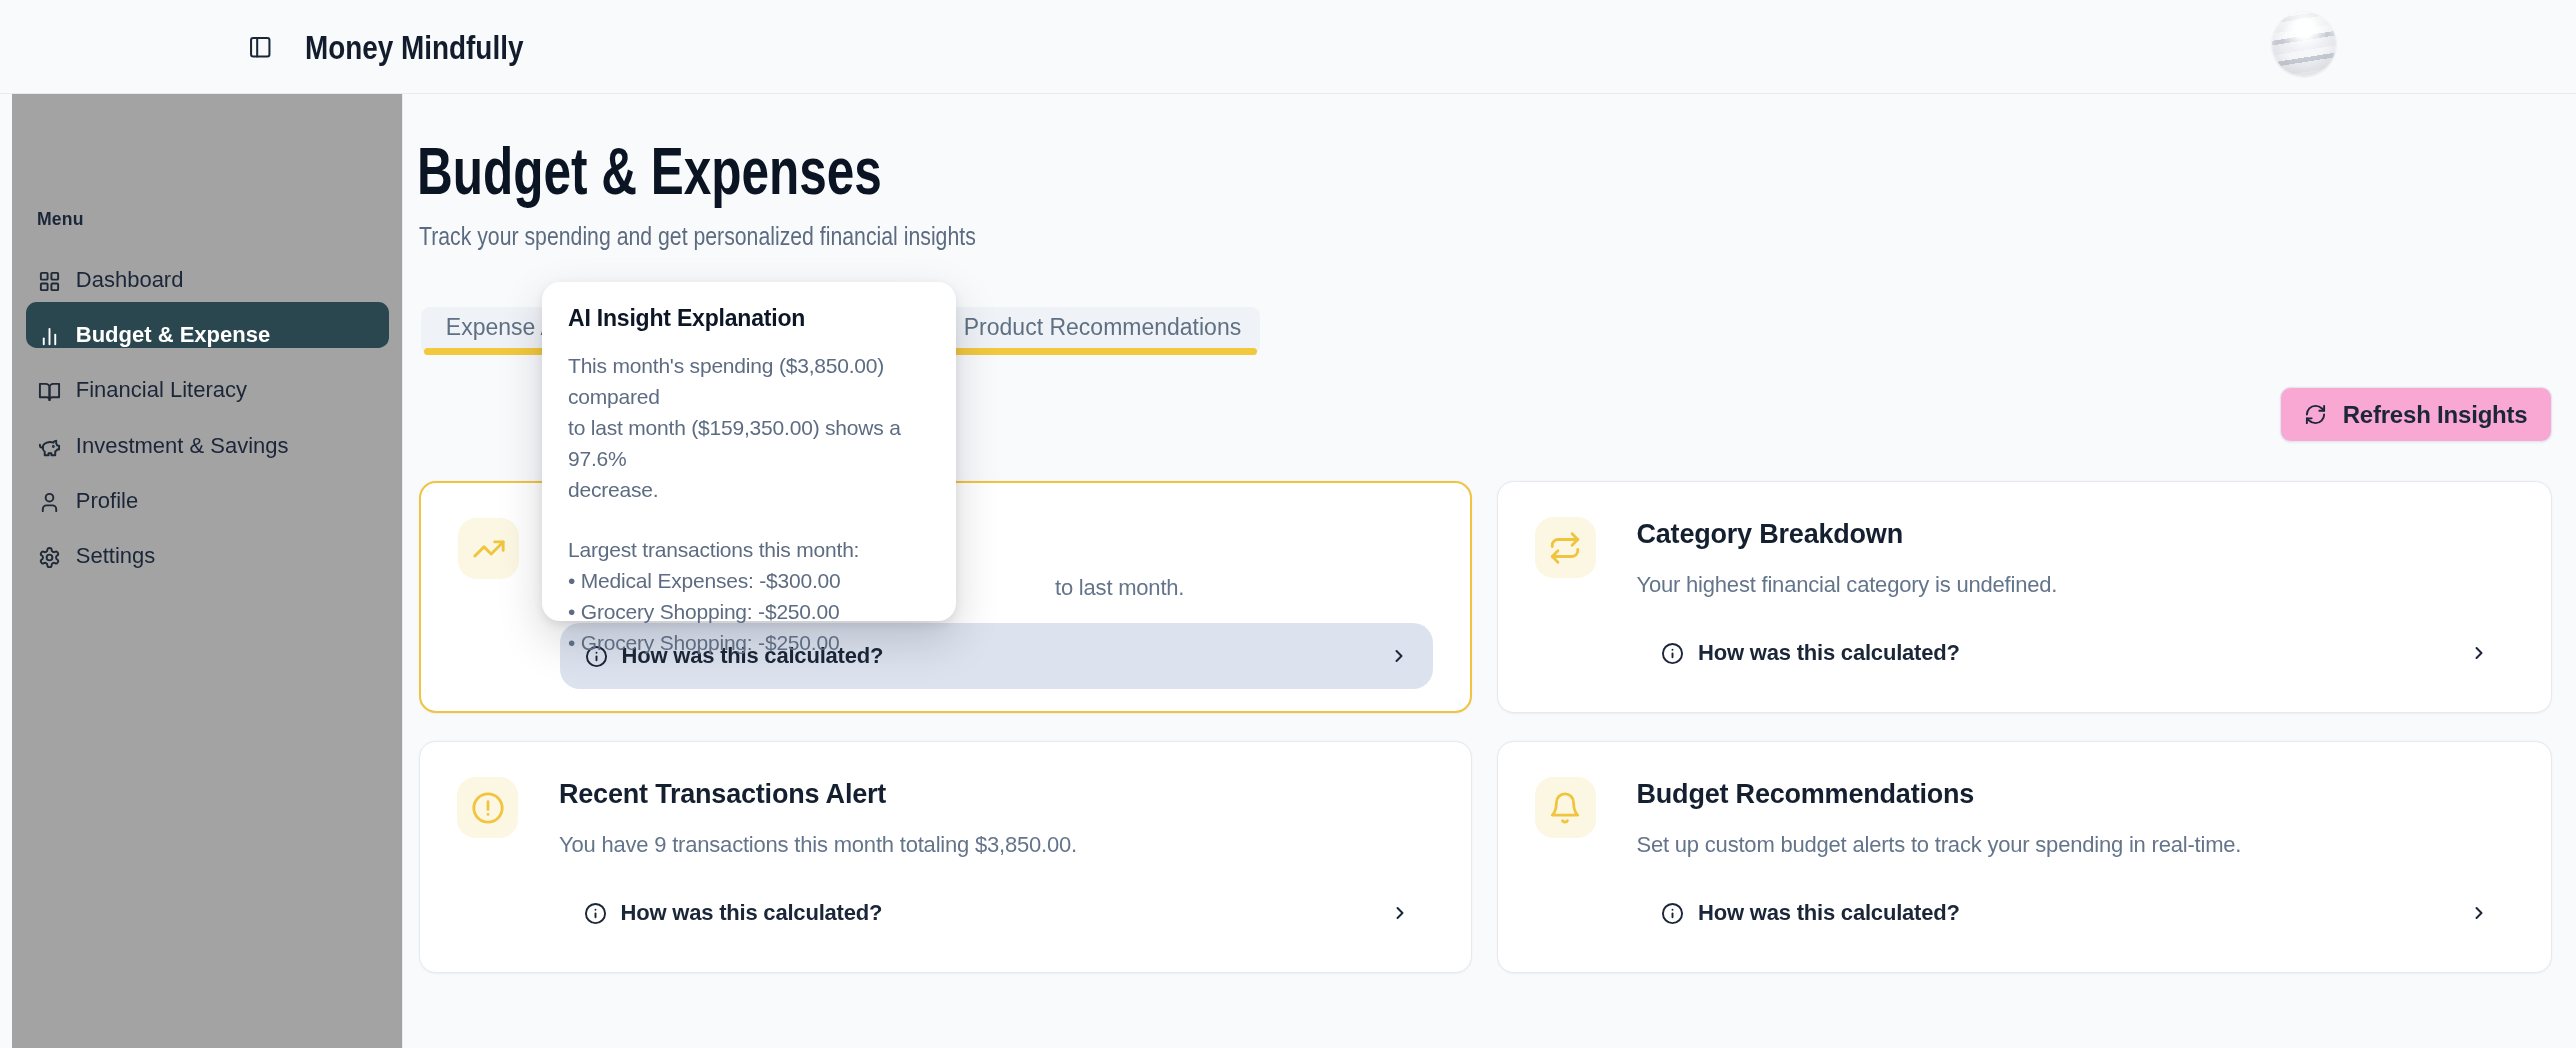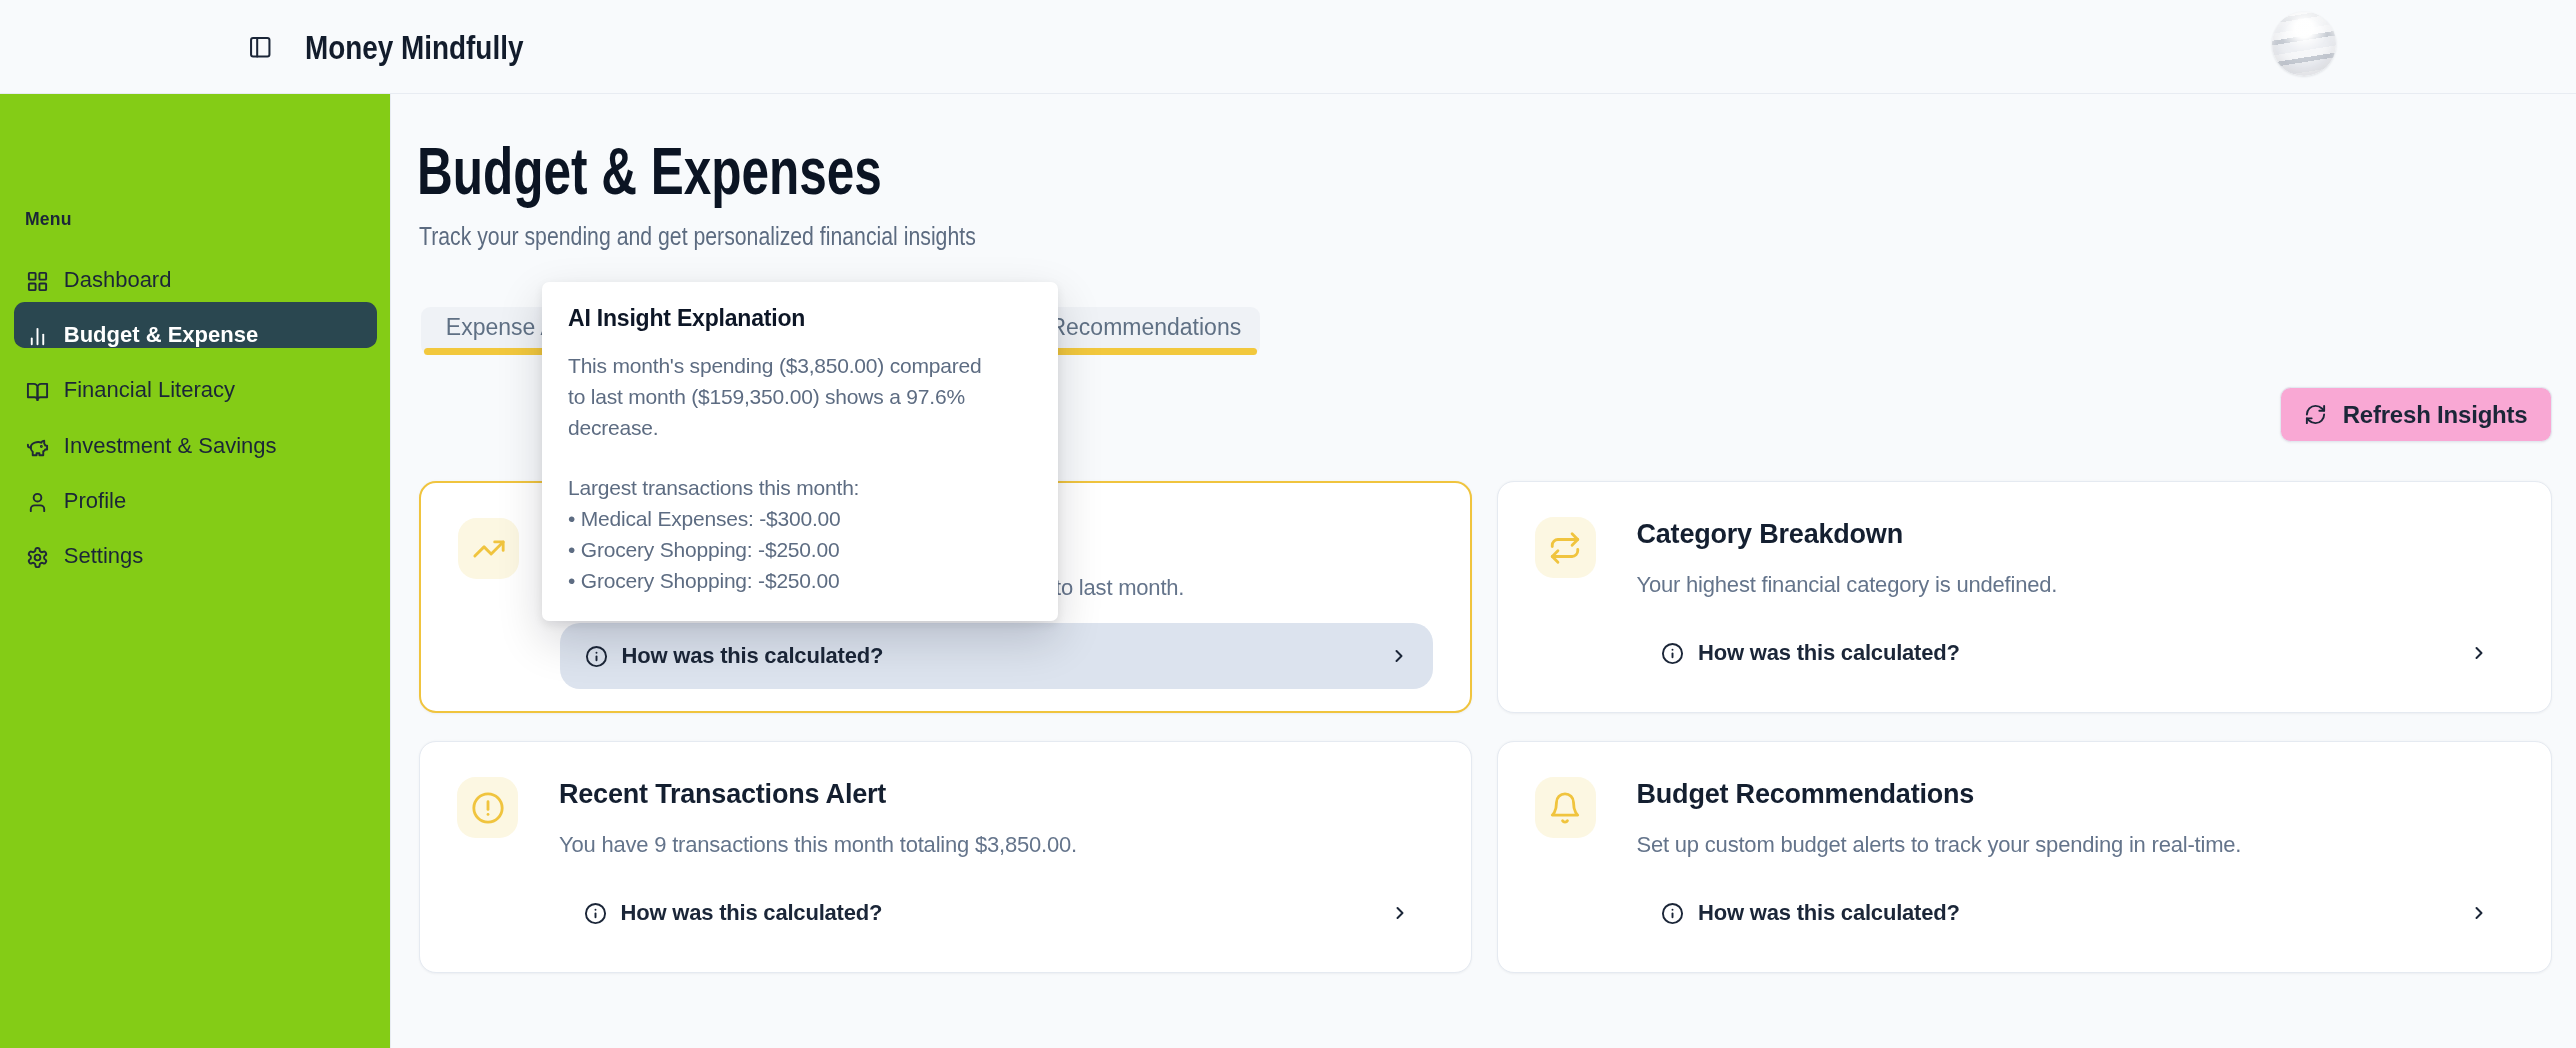--- a/index.html
+++ b/index.html
@@ -31,22 +31,22 @@
     position: absolute; left: 2272px; top: 11.5px; width: 64px; height: 64px;
     border-radius: 50%; cursor: pointer;
     background:
       radial-gradient(circle at 50% 26%, rgba(255,255,255,.98) 0 16%, rgba(255,255,255,0) 42%),
       repeating-linear-gradient(171deg, #f6f7f9 0 7px, #c7ccd4 7px 11.5px, #edeff3 11.5px 21.5px);
     box-shadow: inset 0 -6.1px 12.3px rgba(15,23,42,.10), inset 0 3.1px 6.1px rgba(255,255,255,.8), 0 0.8px 2.3px rgba(15,23,42,.12);
   }
 
   
   .sidebar {
-    position: absolute; left: 0; top: 94px; width: 391px; bottom: 0;
-    background: #84cc16; border-right: 1.5px solid #e8ecf2;
+    position: absolute; left: 12px; top: 94px; width: 391px; bottom: 0;
+    background: #a3a3a3; border-right: 1.5px solid #e8ecf2;
   }
   .menu-label {
     position: absolute; left: 25px; top: 115px;
     font-size: 17.6px; font-weight: 700; color: #1b2638; letter-spacing: 0.2px;
   }
   .nav { position: absolute; left: 14px; top: 153px; width: 363px; list-style: none; }
   .nav-item {
     height: 46px; margin-bottom: 9.2px; border-radius: 10.7px;
     display: flex; align-items: flex-end; gap: 15.3px; padding-left: 11.5px;
     font-size: 22px; font-weight: 500; color: #1b2638; cursor: pointer; white-space: nowrap;
@@ -117,22 +117,22 @@
     margin-top: 20px; width: 100%; height: 66px; border-radius: 20px;
     display: flex; align-items: center; gap: 14px; padding: 0 24.5px;
     background: transparent; border: none; cursor: pointer;
     font-family: inherit; font-size: 22px; font-weight: 600; color: #1b2638; letter-spacing: -0.2px;
   }
   .card--highlight .calc-row { background: #dce3ee; }
   .calc-chevron { margin-left: auto; display: flex; }
 
   
   .popover {
-    position: absolute; left: 542px; top: 282px; width: 516px; height: 339px;
-    background: #ffffff; border-radius: 7px; padding: 23px 21.5px 0 26px;
+    position: absolute; left: 542px; top: 282px; width: 414px; height: 339px;
+    background: #ffffff; border-radius: 18px; padding: 23px 21.5px 0 26px;
     box-shadow: 0 18.4px 46px rgba(2,8,23,.16), 0 3.1px 9.2px rgba(2,8,23,.08);
     z-index: 40;
   }
   .popover-title { font-size: 23px; font-weight: 700; color: #0d1626; letter-spacing: -0.2px; }
   .popover-par {
     margin-top: 18.4px; font-size: 21px; line-height: 31px; color: #5d6c82;
     letter-spacing: -0.2px; white-space: pre-line;
   }
   .popover-par + .popover-par { margin-top: 29px; }
 </style>

